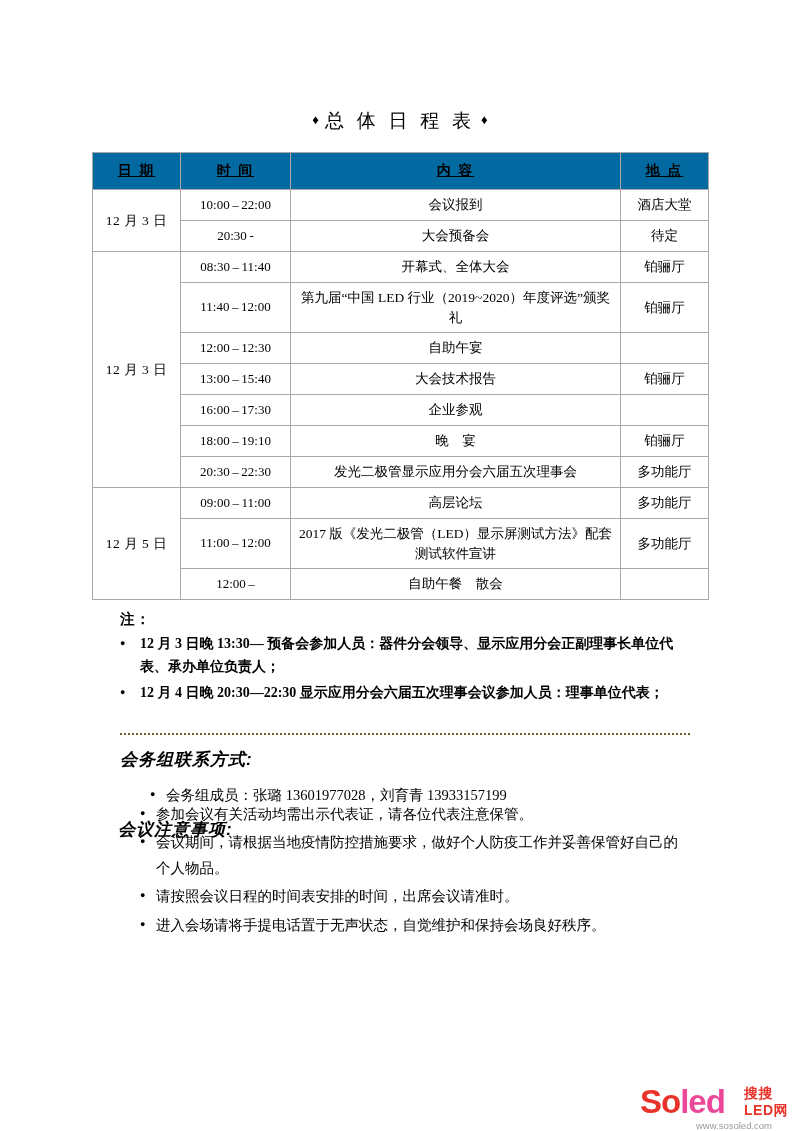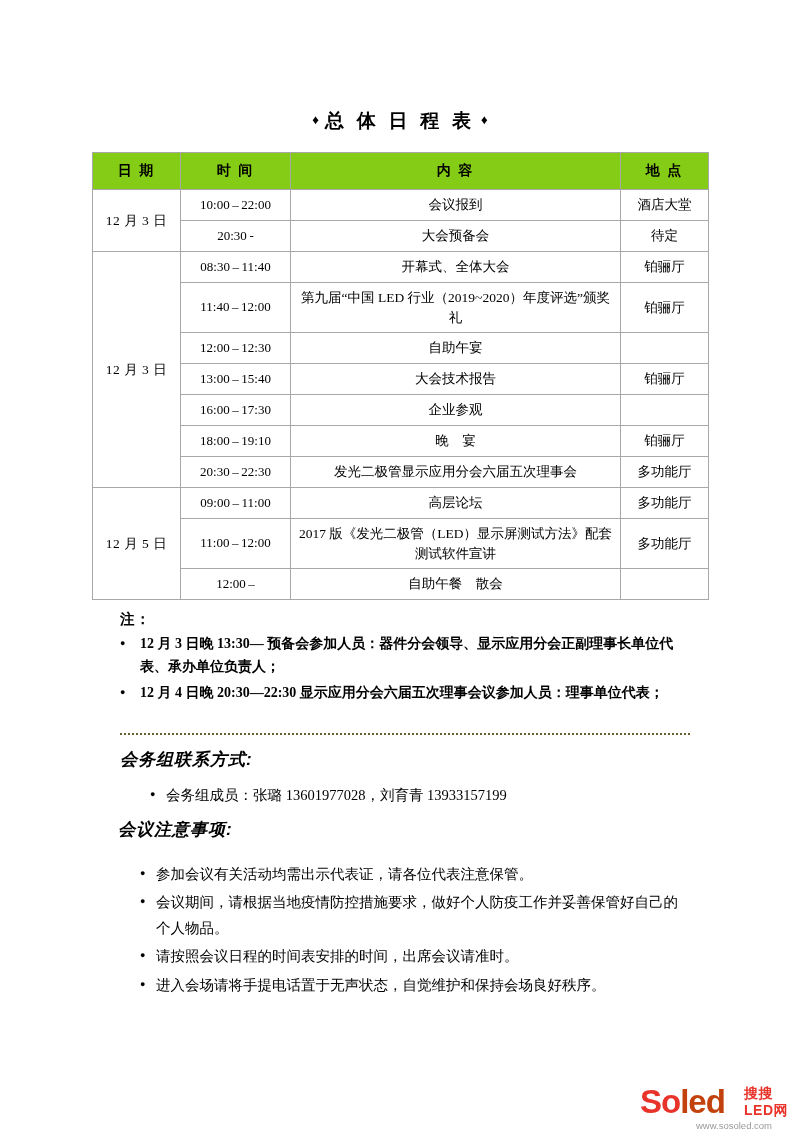--- a/index.html
+++ b/index.html
@@ -23,21 +23,21 @@
   }
 
   
   .doc-title {
     position: absolute;
     left: 0;
     top: 108px;
     width: 800px;
     text-align: center;
     font-size: 19px;
-    font-weight: bold;
+    font-weight: normal;
     letter-spacing: 4px;
     font-family: "Liberation Serif", "DejaVu Serif", serif;
   }
   .doc-title .deco {
     font-size: 13px;
     vertical-align: 3px;
     letter-spacing: 0;
     padding: 0 6px;
   }
 
@@ -56,25 +56,26 @@
   }
   table.schedule td, table.schedule th {
     border: 1px solid #a8a8a8;
     padding: 5px 4px;
     text-align: center;
     vertical-align: middle;
     line-height: 1.45;
     font-weight: normal;
   }
   table.schedule thead th {
-    background: #84cc16;
+    background: #0369a1;
     font-weight: bold;
     height: 26px;
     font-size: 14px;
     letter-spacing: 2px;
+    text-decoration: underline;
   }
   td.date-cell {
     font-size: 13.5px;
     letter-spacing: 0.5px;
   }
   td.time-cell {
     font-size: 13px;
     letter-spacing: 0.3px;
   }
   td.content-cell {
@@ -168,21 +169,21 @@
   }
   .bullet-list li::before {
     content: "\25CF";
     position: absolute;
     left: 0;
     top: 0;
     font-size: 9px;
     line-height: 2.6;
   }
   .contact-list { left: 150px; top: 783px; width: 520px; }
-  .notice-list  { left: 140px; top: 862px; width: 545px; }
+  .notice-list  { left: 140px; top: 802px; width: 545px; }
   .notice-list li .cont { display: block; }
 
   
   .footer-logo {
     position: absolute;
     left: 640px;
     top: 1085px;
     width: 150px;
     height: 46px;
   }
@@ -190,21 +191,21 @@
     position: absolute;
     left: 0;
     top: 0;
     font-family: "Liberation Sans", "DejaVu Sans", sans-serif;
     font-size: 33px;
     font-weight: bold;
     letter-spacing: -1px;
     line-height: 1;
   }
   .logo-so { color: #e8332a; }
-  .logo-led { color: #c2410c; }
+  .logo-led { color: #ec4899; }
   .logo-cn {
     position: absolute;
     left: 104px;
     top: 0px;
     font-family: "Liberation Sans", "DejaVu Sans", sans-serif;
     color: #e8332a;
     font-size: 14px;
     font-weight: bold;
     line-height: 1.18;
     letter-spacing: 0.5px;

